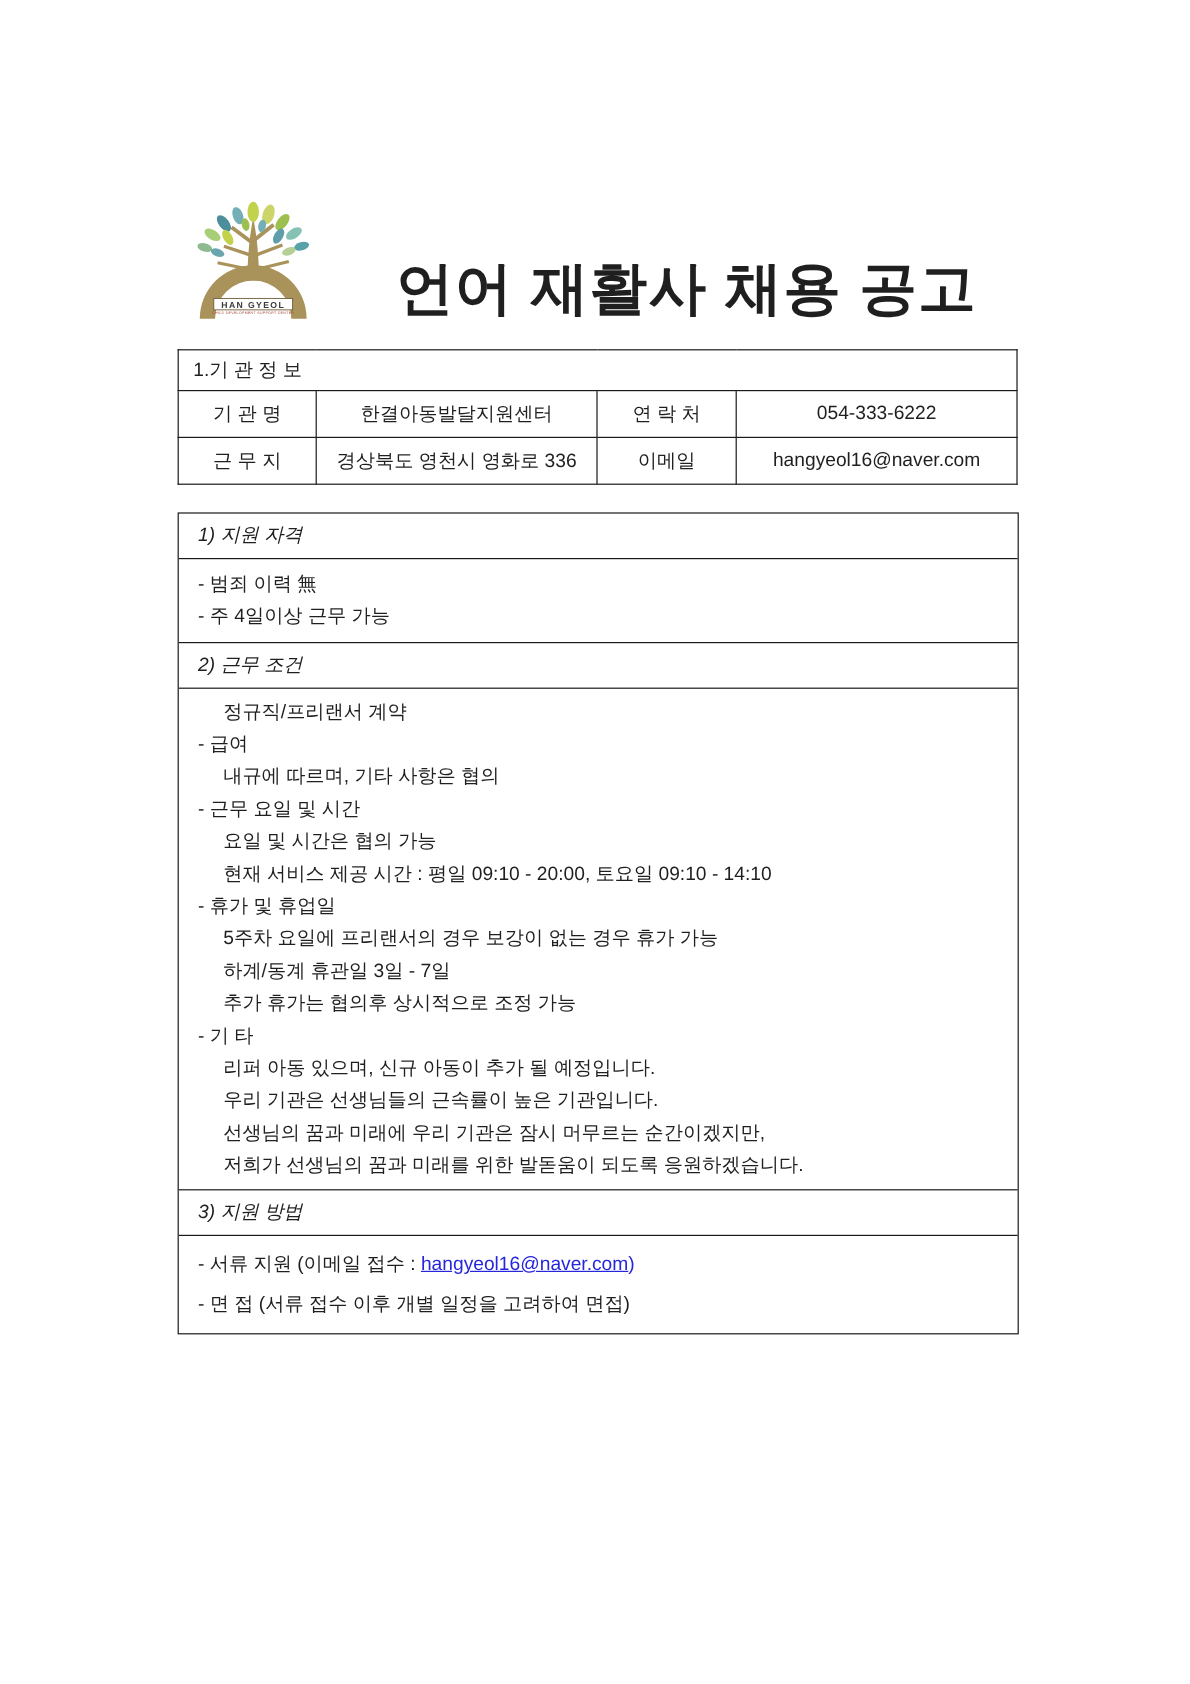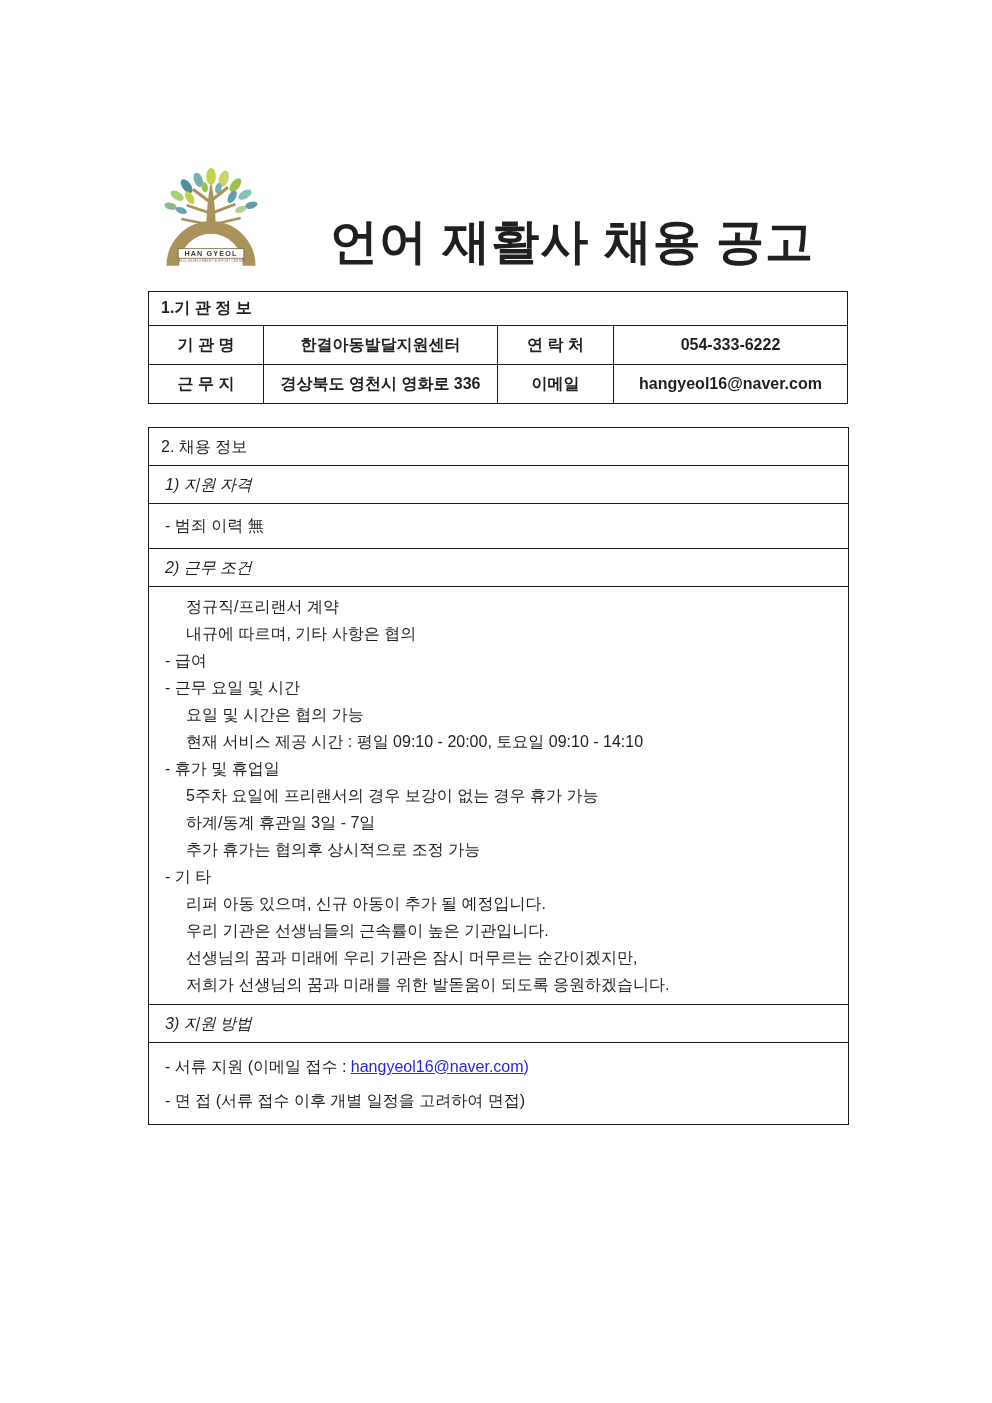--- a/index.html
+++ b/index.html
@@ -13,21 +13,21 @@
   .logo-wrap { position:absolute; left:158px; top:166px; width:106px; height:106px; }
   .doc-title {
     position:absolute; left:330px; top:188px; width:460px; height:44px;
     line-height:44px; text-align:center; font-size:48px; font-weight:bold;
     letter-spacing:1px; white-space:nowrap;
   }
 
   
   .org-table {
     position:absolute; left:148px; top:291px; width:699px;
-    border-collapse:collapse; table-layout:fixed; font-size:16px;font-weight:bold;
+    border-collapse:collapse; table-layout:fixed; font-size:16px;
   }
   .org-table td { border:1.5px solid #1a1a1a; padding:0; }
   .org-table .t-head { height:33px; padding-left:12px; text-align:left; font-size:16px; }
   .org-table .lbl { height:38px; text-align:center; }
   .org-table .val { height:38px; text-align:center; }
 
   
   .recruit-table {
     position:absolute; left:148px; top:427px; width:699px;
     border:1.5px solid #1a1a1a; font-size:16px;
@@ -111,32 +111,32 @@
         <td class="lbl">근 무 지</td>
         <td class="val">경상북도 영천시 영화로 336</td>
         <td class="lbl">이메일</td>
         <td class="val">hangyeol16@naver.com</td>
       </tr>
     </tbody>
   </table>
 
   <div class="recruit-table">
 
-    <div class="rt-head">2. 채용 정보</div>
 
     <div class="rt-sub">1) 지원 자격</div>
     <div class="rt-body">
       <div class="line">- 범죄 이력 無</div>
+      <div class="line">- 주 4일이상 근무 가능</div>
     </div>
 
     <div class="rt-sub">2) 근무 조건</div>
     <div class="rt-body cond">
       <div class="line indent">정규직/프리랜서 계약</div>
+      <div class="line">- 급여</div>
       <div class="line indent">내규에 따르며, 기타 사항은 협의</div>
-      <div class="line">- 급여</div>
       <div class="line">- 근무 요일 및 시간</div>
       <div class="line indent">요일 및 시간은 협의 가능</div>
       <div class="line indent">현재 서비스 제공 시간 : 평일 09:10 - 20:00, 토요일 09:10 - 14:10</div>
       <div class="line">- 휴가 및 휴업일</div>
       <div class="line indent">5주차 요일에 프리랜서의 경우 보강이 없는 경우 휴가 가능</div>
       <div class="line indent">하계/동계 휴관일 3일 - 7일</div>
       <div class="line indent">추가 휴가는 협의후 상시적으로 조정 가능</div>
       <div class="line">- 기 타</div>
       <div class="line indent">리퍼 아동 있으며, 신규 아동이 추가 될 예정입니다.</div>
       <div class="line indent">우리 기관은 선생님들의 근속률이 높은 기관입니다.</div>

